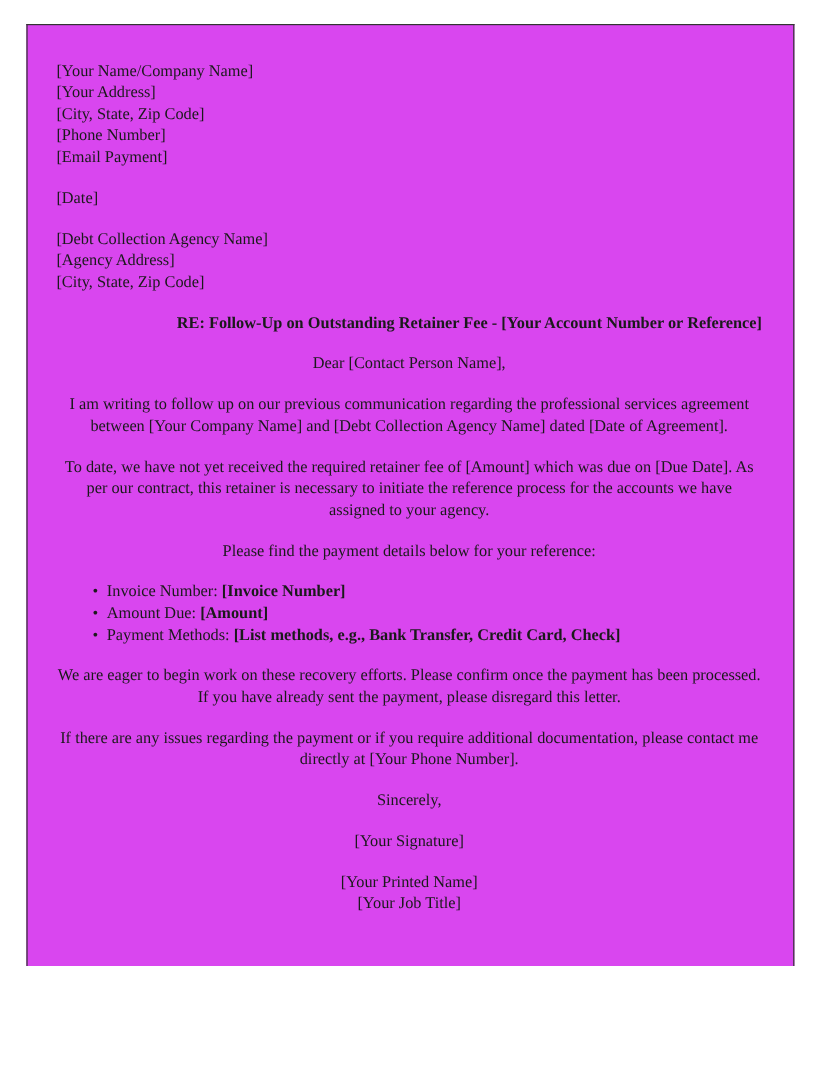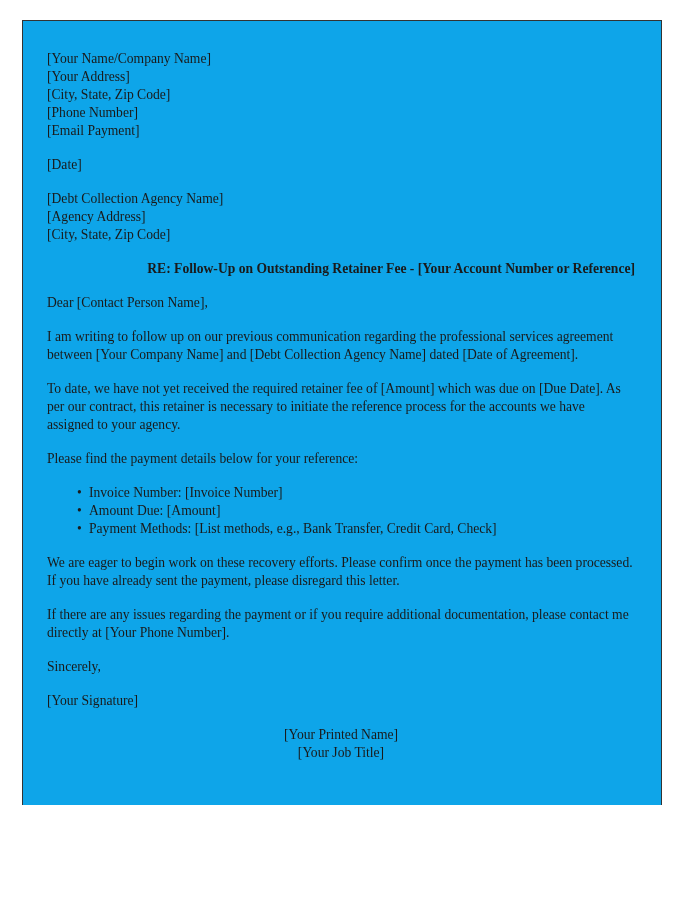--- a/index.html
+++ b/index.html
@@ -21,21 +21,21 @@
     position: absolute;
     left: 22px;
     top: 20px;
     width: 640px;           
     height: 785px;          
     box-sizing: border-box;
     border-left: 1px solid #333333;
     border-right: 1px solid #333333;
     border-top: 1px solid #333333;
     border-bottom: none;
-    background: #0ea5e9;
+    background: #d946ef;
   }
 
   #doc-body {
     position: absolute;
     left: 24px;             
     top: 29px;              
     width: 588px;           
     font-size: 13.6px;
     line-height: 18px;
   }
@@ -46,21 +46,21 @@
   .block:last-child {
     margin-bottom: 0;
     text-align: center;
   }
   .line {
     display: block;
     white-space: pre-wrap;
   }
   .para {
     margin: 0 0 16px 0;
-    text-align: left;
+    text-align: center;
   }
   .subject {
     margin: 0 0 16px 0;
     font-weight: bold;
     text-align: right;
   }
 
   ul.details {
     list-style: none;
     margin: 0 0 16px 0;
@@ -75,21 +75,21 @@
     position: absolute;
     left: 30px;
     top: 0;
     line-height: 18px;
     font-size: 13.6px;
   }
   .item-label {
     font-weight: normal;
   }
   .item-value {
-    font-weight: normal;
+    font-weight: bold;
   }
 </style>
 </head>
 <body>
 
 <div id="page">
   <div id="doc-body">
 
     <div class="block">
       <span class="line">[Your Name/Company Name]</span>

